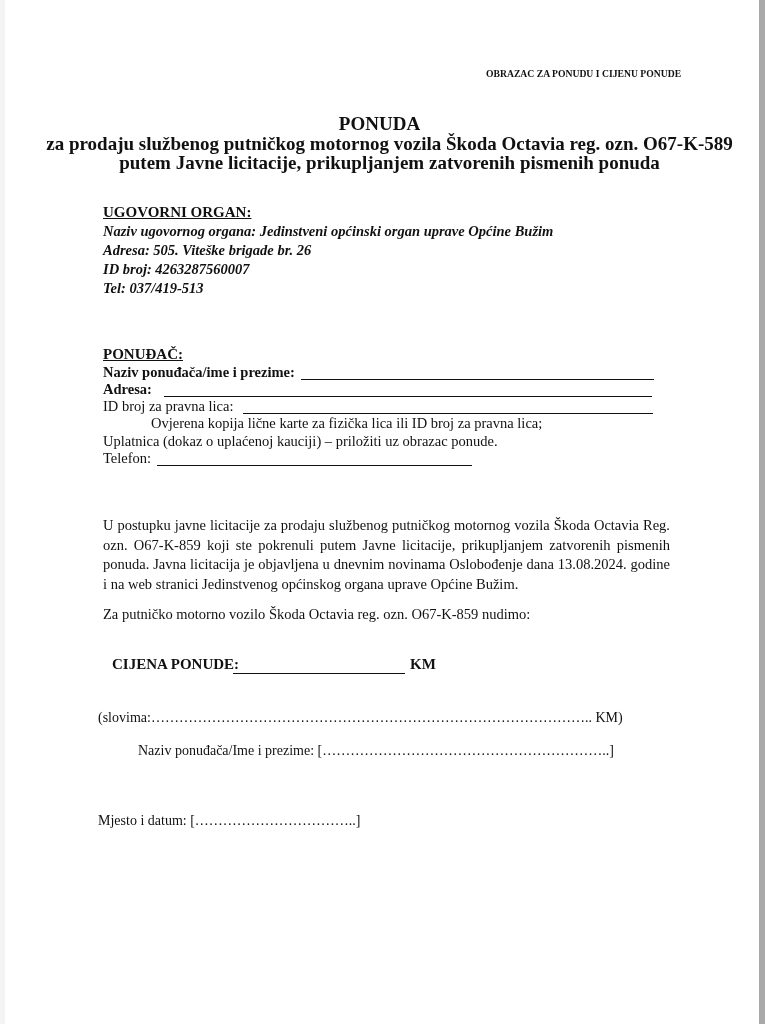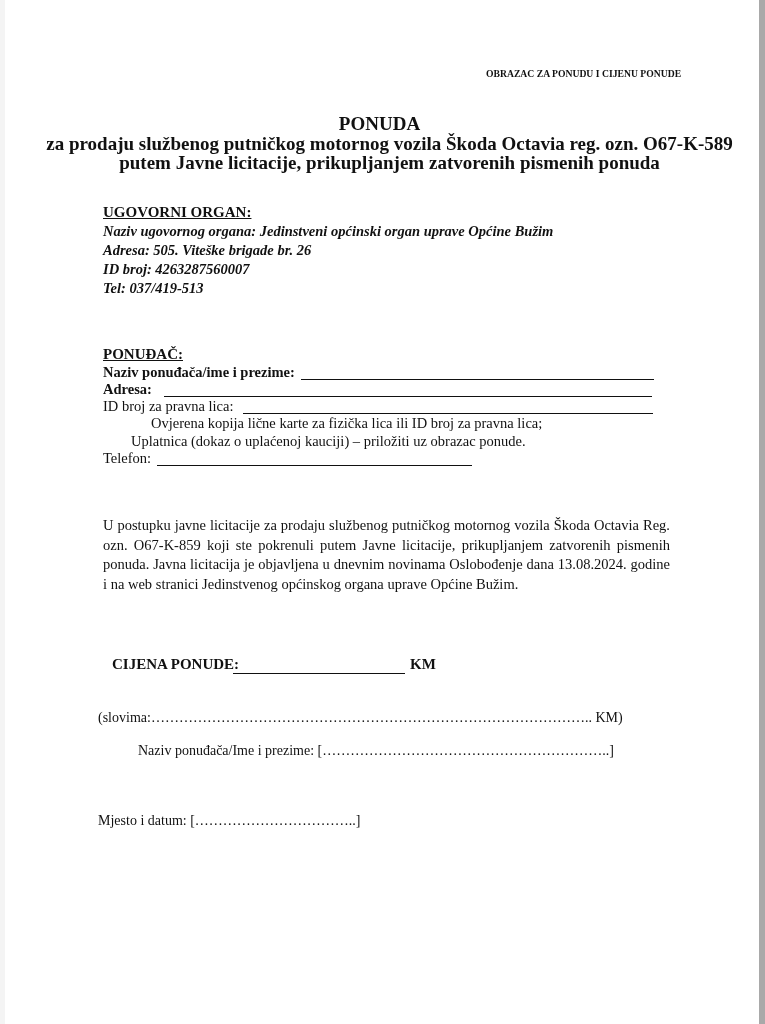--- a/index.html
+++ b/index.html
@@ -53,26 +53,27 @@
   </div>
   <div class="abs fill-line" style="top:378px; left:301px; width:353px;"></div>
 
   <div class="abs line14 bold" style="top:381px; left:103px;">Adresa:</div>
   <div class="abs fill-line" style="top:395px; left:164px; width:488px;"></div>
 
   <div class="abs line14" style="top:398px; left:103px;text-align:right;">ID broj za pravna lica:</div>
   <div class="abs fill-line" style="top:412px; left:243px; width:410px;"></div>
 
   <div class="abs line14" style="top:415px; left:103px;margin-left:48px;">Ovjerena kopija lične karte za fizička lica ili ID broj za pravna lica;</div>
-  <div class="abs line14" style="top:433px; left:103px;margin-left:28px;">Uplatnica (dokaz o uplaćenoj kauciji) – priložiti uz obrazac ponude.</div>
+  <div class="abs line14" style="top:433px; left:103px;">Uplatnica (dokaz o uplaćenoj kauciji) – priložiti uz obrazac ponude.</div>
 
   <div class="abs line14" style="top:450px; left:103px;">Telefon:</div>
   <div class="abs fill-line" style="top:464px; left:157px; width:315px;"></div>
 
   <div class="abs para" style="top:516px;">U postupku javne licitacije za prodaju službenog putničkog motornog vozila Škoda Octavia Reg. ozn. O67-K-859 koji ste pokrenuli putem Javne licitacije, prikupljanjem zatvorenih pismenih ponuda. Javna licitacija je objavljena u dnevnim novinama Oslobođenje dana 13.08.2024. godine i na web stranici Jedinstvenog općinskog organa uprave Općine Bužim.</div>
+  <div class="abs line14" style="top:606px; left:103px;">Za putničko motorno vozilo Škoda Octavia reg. ozn. O67-K-859 nudimo:</div>
 
   <div class="abs price" style="top:656px; left:112px;font-family:Liberation Serif, serif;">CIJENA PONUDE:</div>
   <div class="abs fill-line" style="top:672px; left:233px; width:172px;"></div>
   <div class="abs price" style="top:656px; left:410px;">KM</div>
 
   <div class="abs sig" style="top:710px; left:98px;">(slovima:………………………………………………………………………………….. KM)</div>
   <div class="abs sig" style="top:743px; left:98px;margin-left:40px;">Naziv ponuđača/Ime i prezime: [……………………………………………………..]</div>
   <div class="abs sig" style="top:813px; left:98px;">Mjesto i datum: [……………………………..]</div>
 
 </div>

